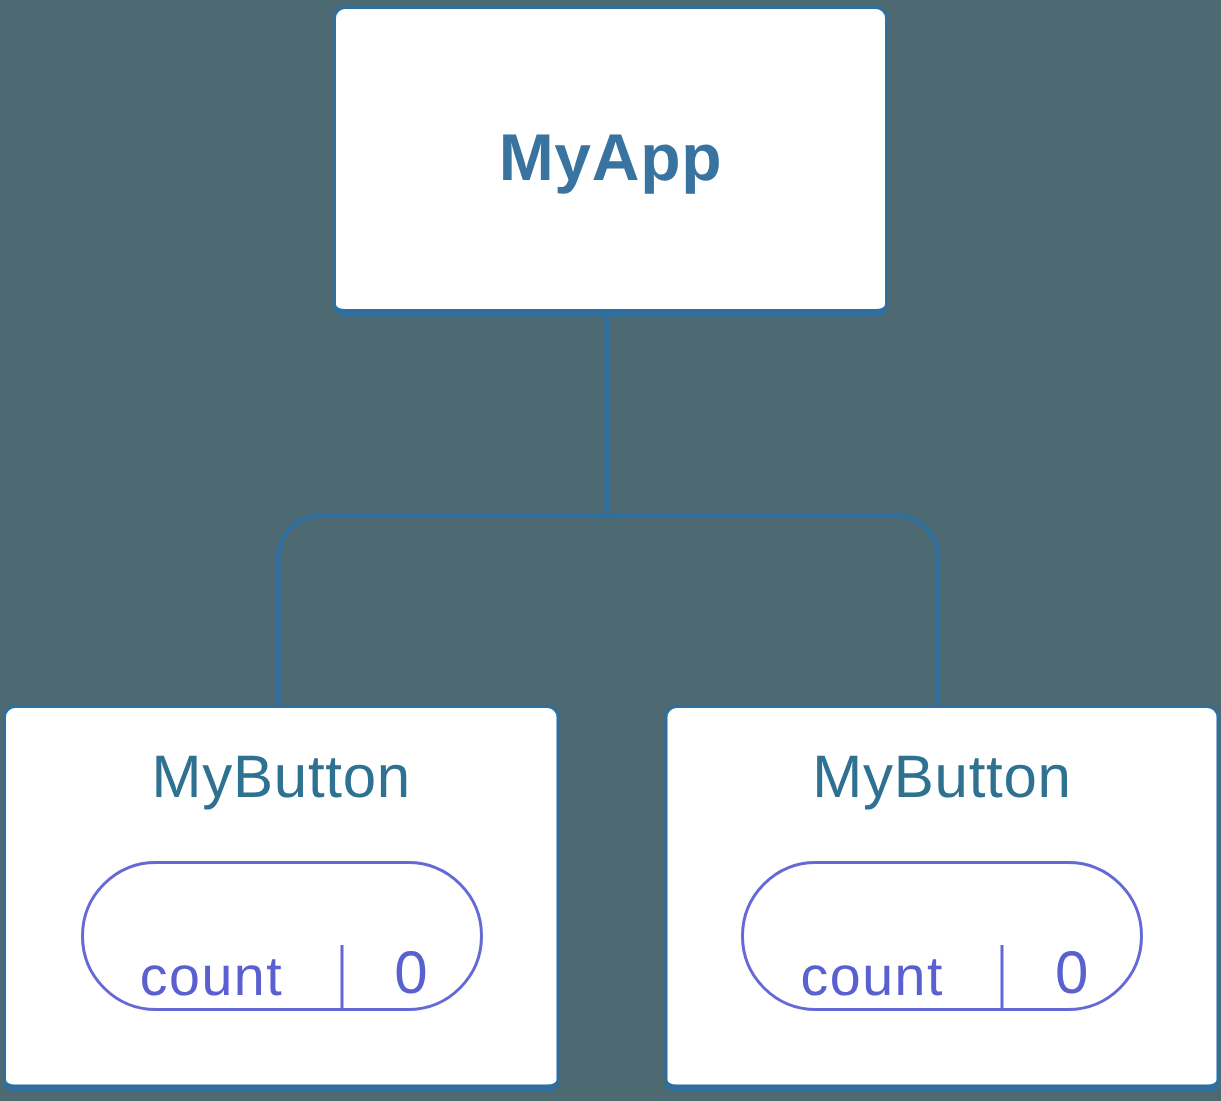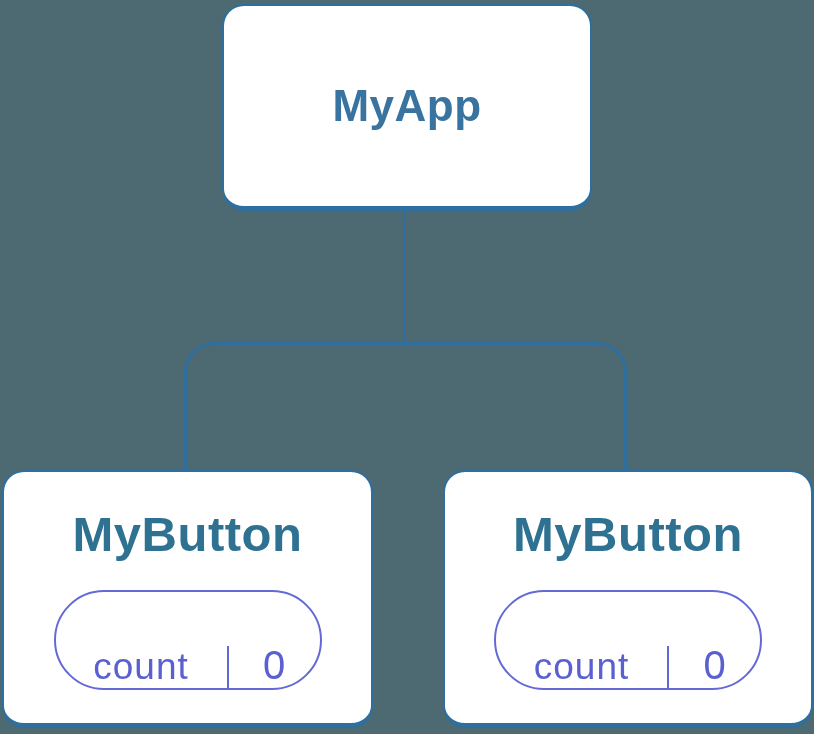--- a/index.html
+++ b/index.html
@@ -20,21 +20,21 @@
   .canvas {
     position: relative;
     width: 814px; height: 734px;
     background: var(--bg);
   }
   .node {
     position: absolute;
     background: var(--node-bg);
     border: 2px solid var(--edge);
     border-bottom-width: 5px;
-    border-radius: 22px;
+    border-radius: 8px;
   }
   .node-root {
     left: 222px; top: 4px;
     width: 370px; height: 207px;
     display: flex; align-items: center; justify-content: center;
   }
   .root-label {
     font-size: 44px; font-weight: 700;
     color: var(--root-label);
     letter-spacing: 0.5px;
@@ -54,22 +54,22 @@
     border-radius: 30px 30px 0 0;
   }
   .node-child {
     top: 470px;
     width: 371px; height: 258px;
     display: flex; flex-direction: column; align-items: center;
   }
   .node-child-left  { left: 2px; }
   .node-child-right { left: 443px; width: 370px; }
   .child-label {
-    margin-top: 36px;
-    font-size: 49px; font-weight: 700;
+    margin-top: 20px;
+    font-size: 40px; font-weight: 400;
     line-height: 52px;
     color: var(--child-label);
     letter-spacing: 0.5px;
   }
   .state-pill {
     margin-top: 30px;
     width: 268px; height: 100px;
     border: 2px solid var(--state-border);
     border-radius: 60px;
     display: flex;

